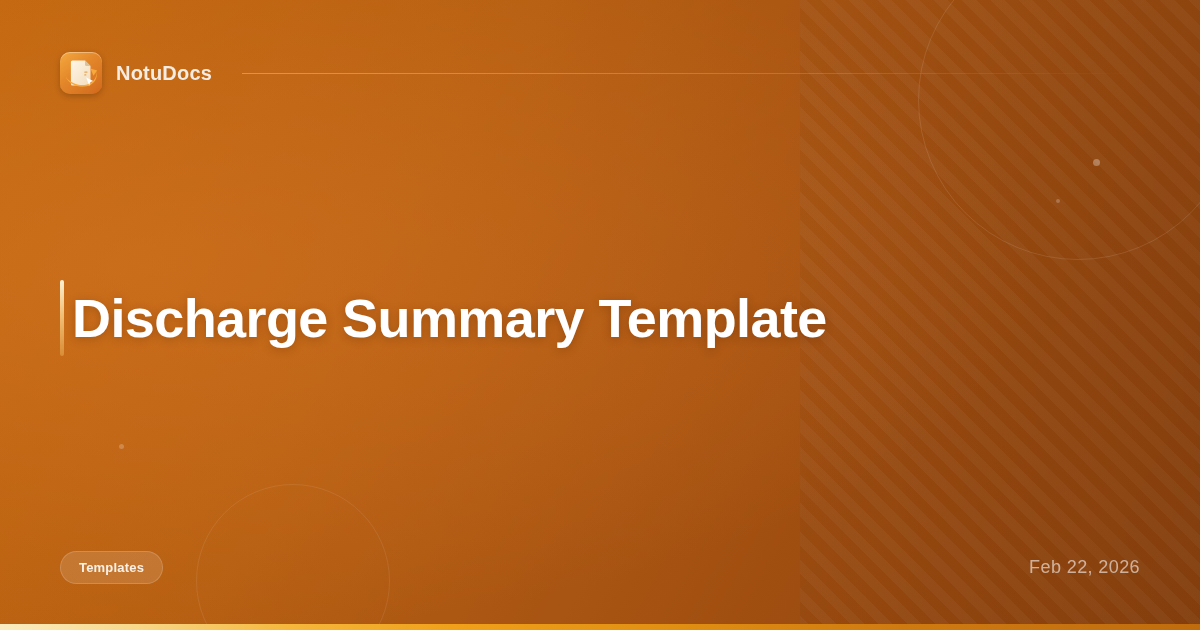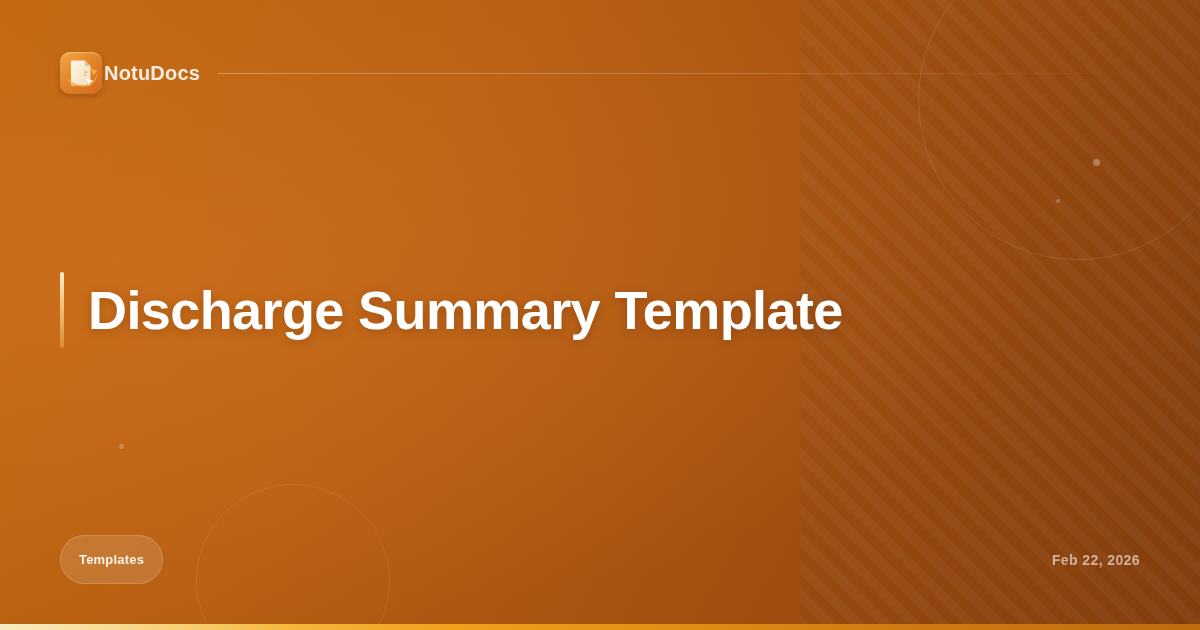--- a/index.html
+++ b/index.html
@@ -54,21 +54,21 @@
     background:rgba(255,255,255,0.30);
     pointer-events:none;
   }
   .dot-a { width:7px; height:7px; left:1093px; top:159px; }
   .dot-b { width:4px; height:4px; left:1056px; top:199px; background:rgba(255,255,255,0.22); }
   .dot-c { width:5px; height:5px; left:119px; top:444px; background:rgba(255,255,255,0.22); }
 
   
   .header {
     position:absolute; left:60px; top:52px;
-    display:flex; align-items:center; gap:2px;
+    display:flex; align-items:center; gap:14px;
     width:1080px;
   }
   .logo-mark {
     width:42px; height:42px; flex:0 0 42px;
     border-radius:10px;
     background:linear-gradient(140deg,#f4a93f 0%, #e3862a 45%, #d1691c 100%);
     box-shadow:0 2px 6px rgba(0,0,0,0.22), inset 0 1px 0 rgba(255,255,255,0.35);
     position:relative; overflow:hidden;
   }
   .logo-mark svg { position:absolute; inset:0; }
@@ -76,22 +76,22 @@
     font-size:20px; font-weight:bold; letter-spacing:0.2px;
     color:#f7ece2; white-space:nowrap;
   }
   .header-rule {
     flex:1 1 auto; height:1px; margin-left:16px;
     background:linear-gradient(90deg, rgba(255,255,255,0.30) 0%, rgba(255,255,255,0.18) 55%, rgba(255,255,255,0.0) 100%);
   }
 
   
   .title-wrap {
-    position:absolute; left:60px; top:272px;
-    display:flex; align-items:flex-start; gap:24px;
+    position:absolute; left:60px; top:280px;
+    display:flex; align-items:flex-start; gap:8px;
     max-width:900px;
   }
   .title-accent {
     width:4px; flex:0 0 4px; min-height:76px;
     border-radius:2px;
     background:linear-gradient(180deg,#fdf0d2 0%, #f2c178 45%, #d98c35 100%);
   }
   .page-title {
     font-size:54px; font-weight:bold; line-height:1.08;
     color:#ffffff; letter-spacing:-0.6px;
@@ -99,31 +99,31 @@
     align-self:center;
   }
 
   
   .footer {
     position:absolute; left:60px; right:60px; bottom:46px;
     display:flex; align-items:center; justify-content:space-between;
   }
   .tag-row { display:flex; gap:12px; align-items:center; }
   .tag-pill {
-    padding:16px 18px;
+    padding:8px 18px;
     border-radius:999px;
     background:rgba(255,255,255,0.13);
     border:1px solid rgba(255,255,255,0.17);
     color:#fbf1e7;
     font-size:13px; font-weight:bold; letter-spacing:0.2px;
     white-space:nowrap;
   }
   .date-text {
     color:rgba(255,255,255,0.58);
-    font-size:14px; font-weight:bold; letter-spacing:0.4px;
+    font-size:18px; font-weight:normal; letter-spacing:0.4px;
     white-space:nowrap;
   }
 
   
   .bottom-bar {
     position:absolute; left:0; right:0; bottom:0; height:6px;
     background:linear-gradient(90deg, #fbedc2 0%, #f8d98c 11%, #f6b73c 24%, #f0a019 38%, #e08f12 56%, #cf7a10 75%, #c06c0d 100%);
   }
 </style>
 </head>

